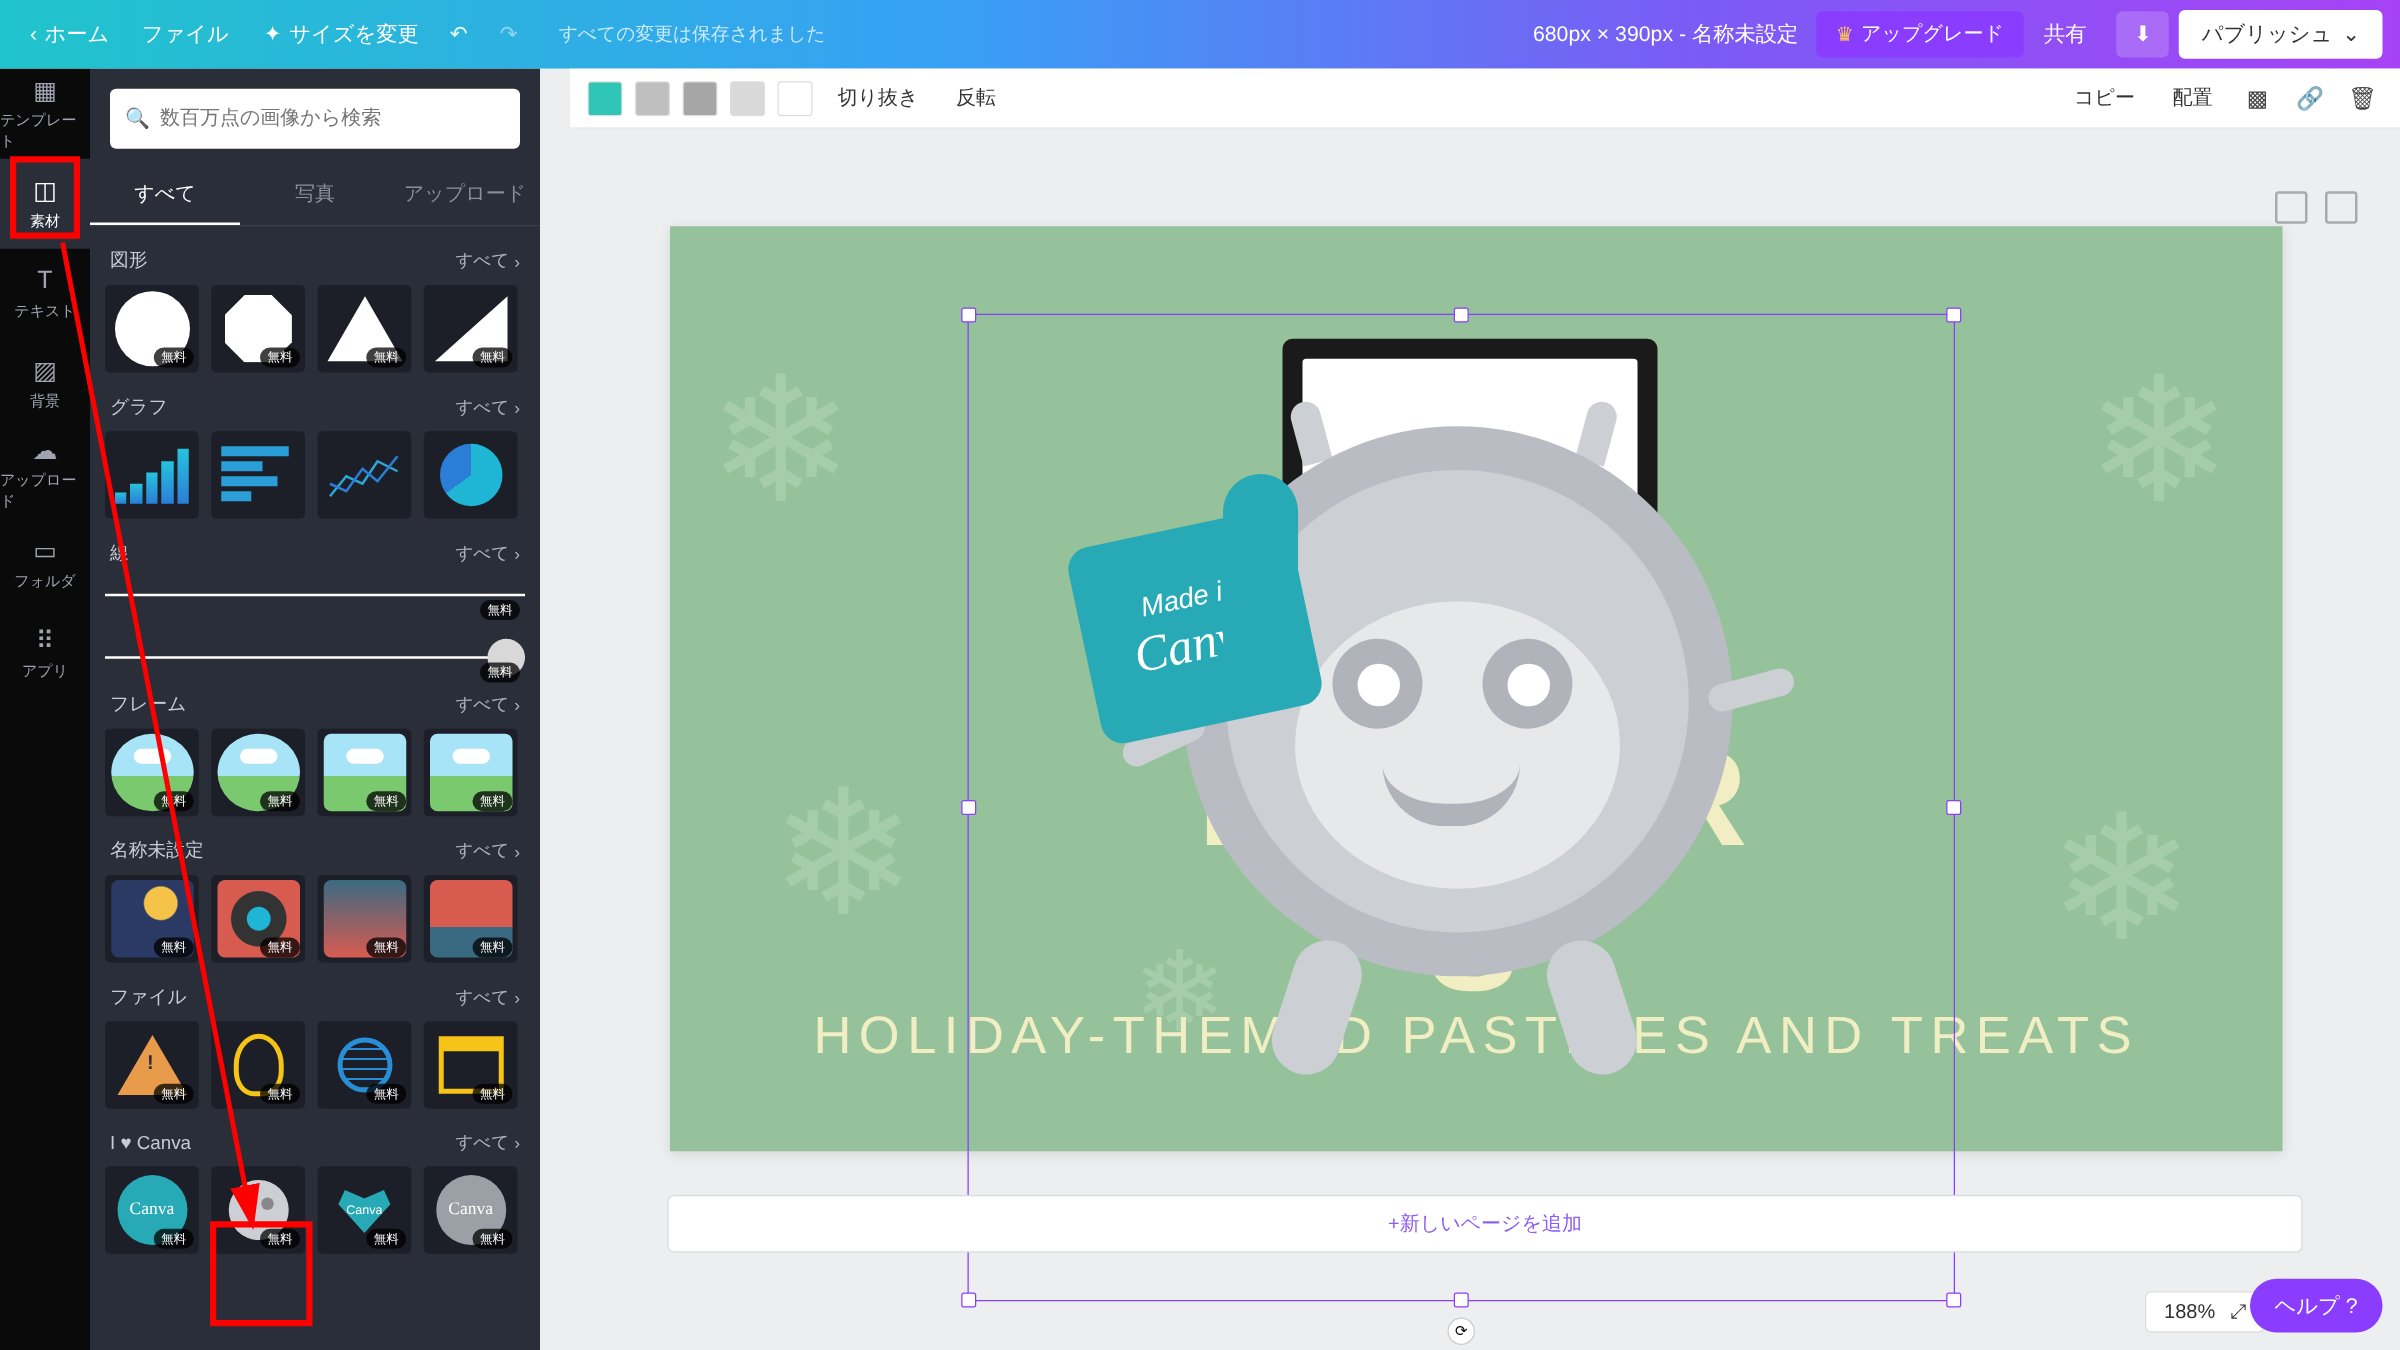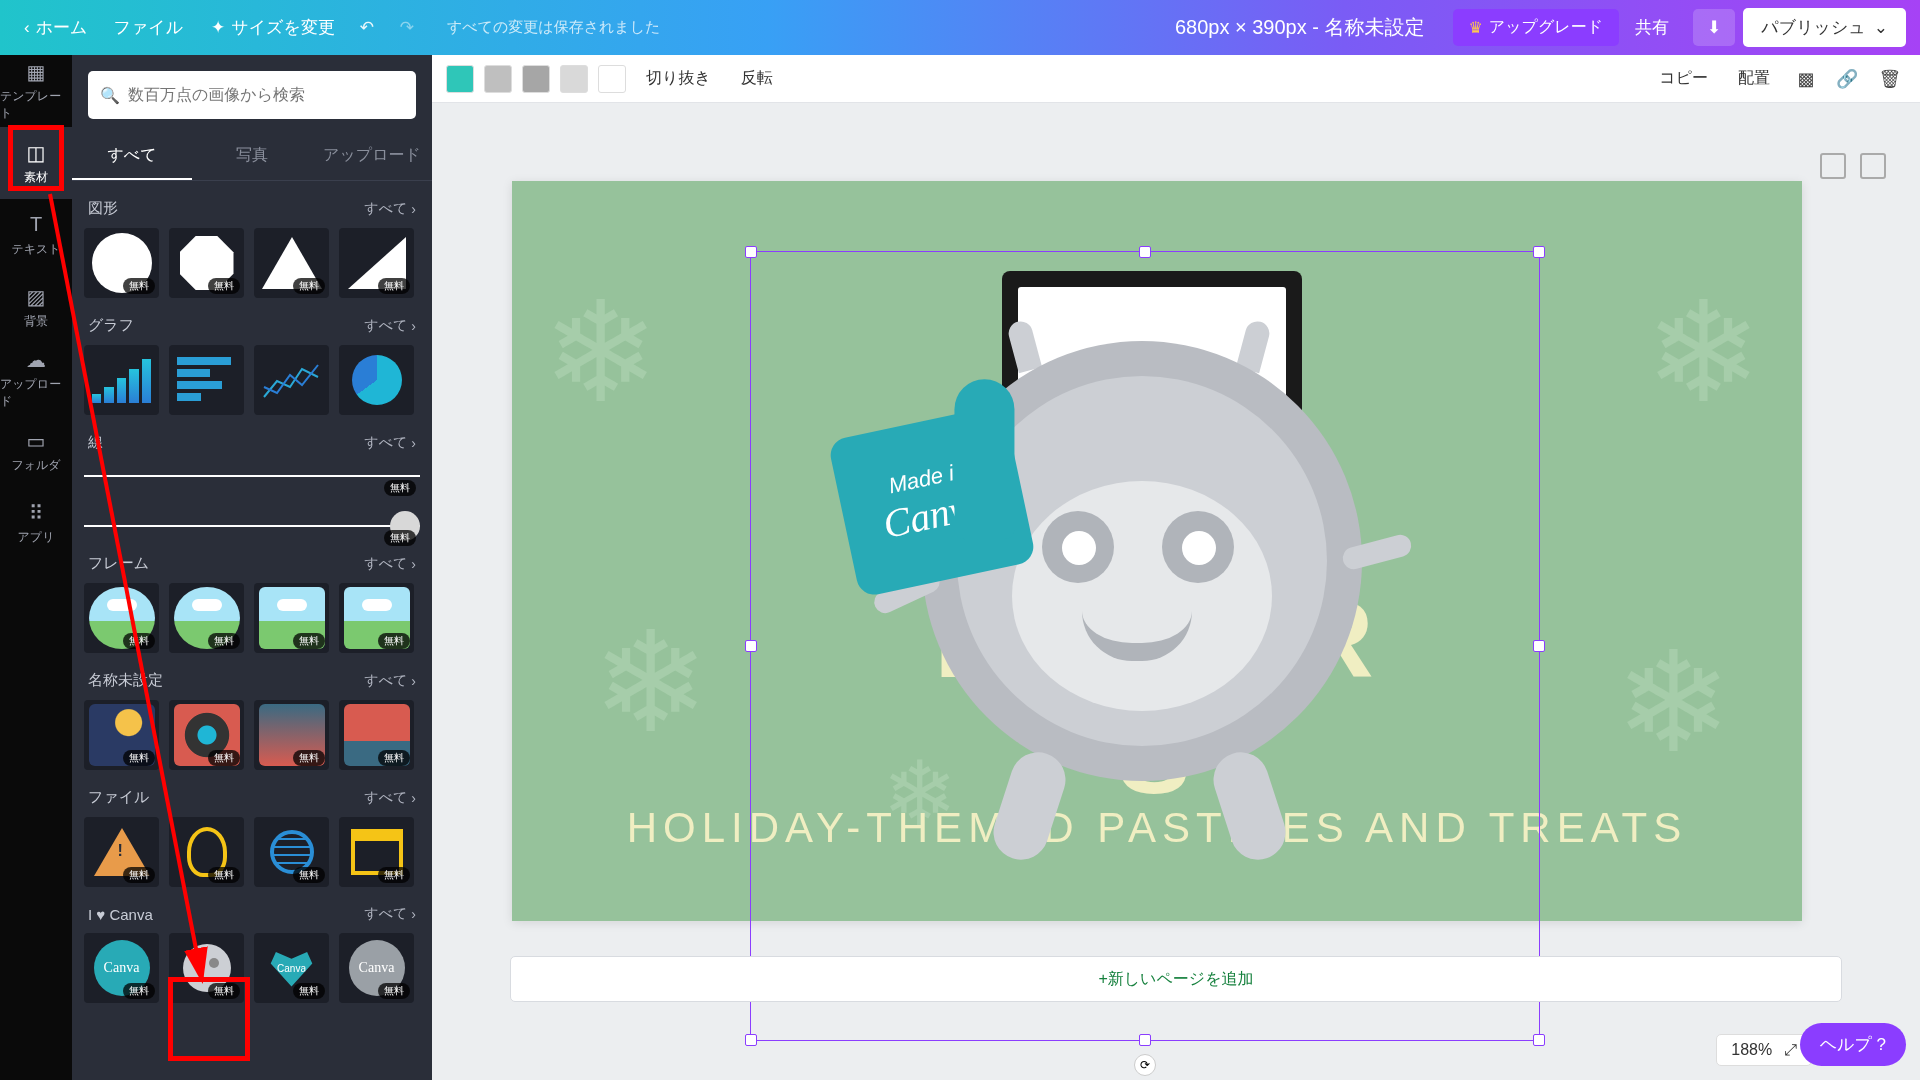--- a/index.html
+++ b/index.html
@@ -6,21 +6,21 @@
 body { width: 1920px; height: 1080px; overflow: hidden; background: #fff; }
 
 
 .topbar { height: 55px; background: linear-gradient(90deg, #20c4cb 0%, #38a0f5 40%, #7a5cf5 70%, #a642f5 100%); display: flex; align-items: center; padding: 0 14px; color: #fff; font-size: 17px; }
 .topbar .home-back { display: flex; align-items: center; gap: 6px; padding: 6px 10px; cursor: pointer; }
 .topbar .menu-item { padding: 8px 16px; cursor: pointer; }
 .topbar .resize-item { display: flex; align-items: center; gap: 6px; padding: 6px 12px; }
 .topbar .icon-btn { width: 40px; height: 40px; display: flex; align-items: center; justify-content: center; cursor: pointer; opacity: 0.9; }
 .topbar .status-text { margin-left: 20px; font-size: 15px; opacity: 0.75; }
 .topbar .spacer { flex: 1; }
-.topbar .dims { font-size: 20px; margin-right: 28px; }
+.topbar .dims { font-size: 17px; margin-right: 14px; }
 .topbar .upgrade-btn { background: #8b3dff; border-radius: 5px; padding: 8px 16px; display: flex; align-items: center; gap: 6px; font-size: 16px; cursor: pointer; }
 .topbar .share-btn { padding: 8px 16px; cursor: pointer; }
 .topbar .dl-btn { background: rgba(255,255,255,0.18); border-radius: 5px; padding: 8px 14px; cursor: pointer; margin: 0 8px; }
 .topbar .publish-btn { background: #fff; color: #333; border-radius: 5px; padding: 8px 18px; display: flex; align-items: center; gap: 8px; font-size: 17px; cursor: pointer; }
 
 
 .left-rail { position: absolute; left: 0; top: 55px; width: 72px; height: calc(100% - 55px); background: #0a0a0a; display: flex; flex-direction: column; }
 .rail-item { height: 72px; display: flex; flex-direction: column; align-items: center; justify-content: center; gap: 4px; color: #a0a4b0; font-size: 12px; cursor: pointer; }
 .rail-item.active { background: #2a2e39; color: #fff; }
 .rail-icon { width: 24px; height: 24px; display: flex; align-items: center; justify-content: center; font-size: 20px; }
@@ -41,21 +41,21 @@
 .thumb .free-badge { position: absolute; bottom: 4px; right: 4px; background: rgba(0,0,0,0.75); color: #fff; font-size: 10px; padding: 1px 6px; border-radius: 8px; }
 .line-row { height: 36px; display: flex; align-items: center; position: relative; }
 .line-row .line1 { width: 100%; height: 2px; background: #fff; }
 .line-row .ball { position: absolute; right: 0; width: 30px; height: 30px; border-radius: 50%; background: #d8d8d8; }
 .line-row .free-badge { position: absolute; right: 4px; bottom: -2px; background: rgba(0,0,0,0.75); color: #fff; font-size: 10px; padding: 1px 6px; border-radius: 8px; }
 
 
 .collapse { position: absolute; left: 432px; top: 560px; width: 16px; height: 56px; background: #2a2e39; border-radius: 0 8px 8px 0; display: flex; align-items: center; justify-content: center; color: #8a8f9c; cursor: pointer; }
 
 
-.editor { position: absolute; left: 432px; top: 55px; right: 0; height: calc(100% - 55px); background: #eceef0; display: flex; flex-direction: column; }
+.editor { position: absolute; left: 432px; top: 55px; right: 0; height: calc(100% - 55px); background: #eceef0; display: flex; flex-direction: column; padding-left: 24px; }
 .toolbar { height: 48px; background: #fff; border-bottom: 1px solid #e2e4e8; display: flex; align-items: center; padding: 0 14px; gap: 10px; }
 .swatch { width: 28px; height: 28px; border-radius: 3px; border: 1px solid #ddd; cursor: pointer; }
 .tool-text { font-size: 16px; color: #333; padding: 0 10px; cursor: pointer; }
 .toolbar .spacer { flex: 1; }
 .tool-icon { width: 32px; height: 32px; display: flex; align-items: center; justify-content: center; cursor: pointer; color: #444; font-size: 18px; }
 
 .canvas-wrap { flex: 1; position: relative; overflow: hidden; }
 .canvas { position: absolute; left: 80px; top: 78px; width: 1290px; height: 740px; background: #96c29b; box-shadow: 0 2px 10px rgba(0,0,0,0.1); }
 .snow { position: absolute; color: #a6cdaa; font-size: 140px; user-select: none; }
 .title-text { position: absolute; top: 400px; left: 0; right: 0; text-align: center; font-size: 110px; font-weight: 900; color: #f0eec2; letter-spacing: 6px; line-height: 1.05; }
@@ -84,21 +84,21 @@
 .m-horn.l { left: 210px; top: 40px; transform: rotate(-15deg); }
 .m-horn.r { left: 440px; top: 40px; transform: rotate(15deg); }
 .made-in { position: absolute; left: 40px; top: 140px; width: 180px; height: 160px; background: #28aab6; border-radius: 18px; transform: rotate(-12deg); display: flex; flex-direction: column; align-items: center; justify-content: center; color: #fff; }
 .made-in .mi1 { font-size: 22px; font-style: italic; }
 .made-in .mi2 { font-size: 40px; font-family: cursive; font-style: italic; }
 .finger { position: absolute; left: 120px; top: -30px; width: 60px; height: 160px; background: #28aab6; border-radius: 30px 30px 10px 10px; transform: rotate(12deg); }
 
 .page-icons { position: absolute; right: 34px; top: 50px; display: flex; gap: 14px; color: #888; }
 .page-icons div { width: 26px; height: 26px; border: 2px solid #aaa; border-radius: 3px; cursor: pointer; }
 
-.add-page { position: absolute; left: 78px; right: 78px; bottom: 78px; height: 46px; border: 1px solid #d8dbe0; border-radius: 5px; background: #fff; display: flex; align-items: center; justify-content: center; font-size: 16px; color: #15803d; cursor: pointer; }
+.add-page { position: absolute; left: 78px; right: 78px; bottom: 78px; height: 46px; border: 1px solid #d8dbe0; border-radius: 5px; background: #fff; display: flex; align-items: center; justify-content: center; font-size: 16px; color: #8b5cf6; cursor: pointer; }
 
 .zoom-ctrl { position: absolute; right: 108px; bottom: 14px; display: flex; align-items: center; gap: 12px; background: #fff; border: 1px solid #ddd; border-radius: 5px; padding: 6px 14px; font-size: 16px; color: #333; }
 .help-btn { position: absolute; right: 14px; bottom: 14px; background: #8b3dff; color: #fff; border-radius: 22px; padding: 10px 20px; font-size: 17px; cursor: pointer; display: flex; align-items: center; gap: 6px; }
 
 
 .annot-box { position: absolute; border: 5px solid #ff0000; pointer-events: none; z-index: 500; }
 .annot-arrow { position: absolute; z-index: 499; pointer-events: none; }
 
 
 .sh-circle { width: 60px; height: 60px; border-radius: 50%; background: #fff; }

